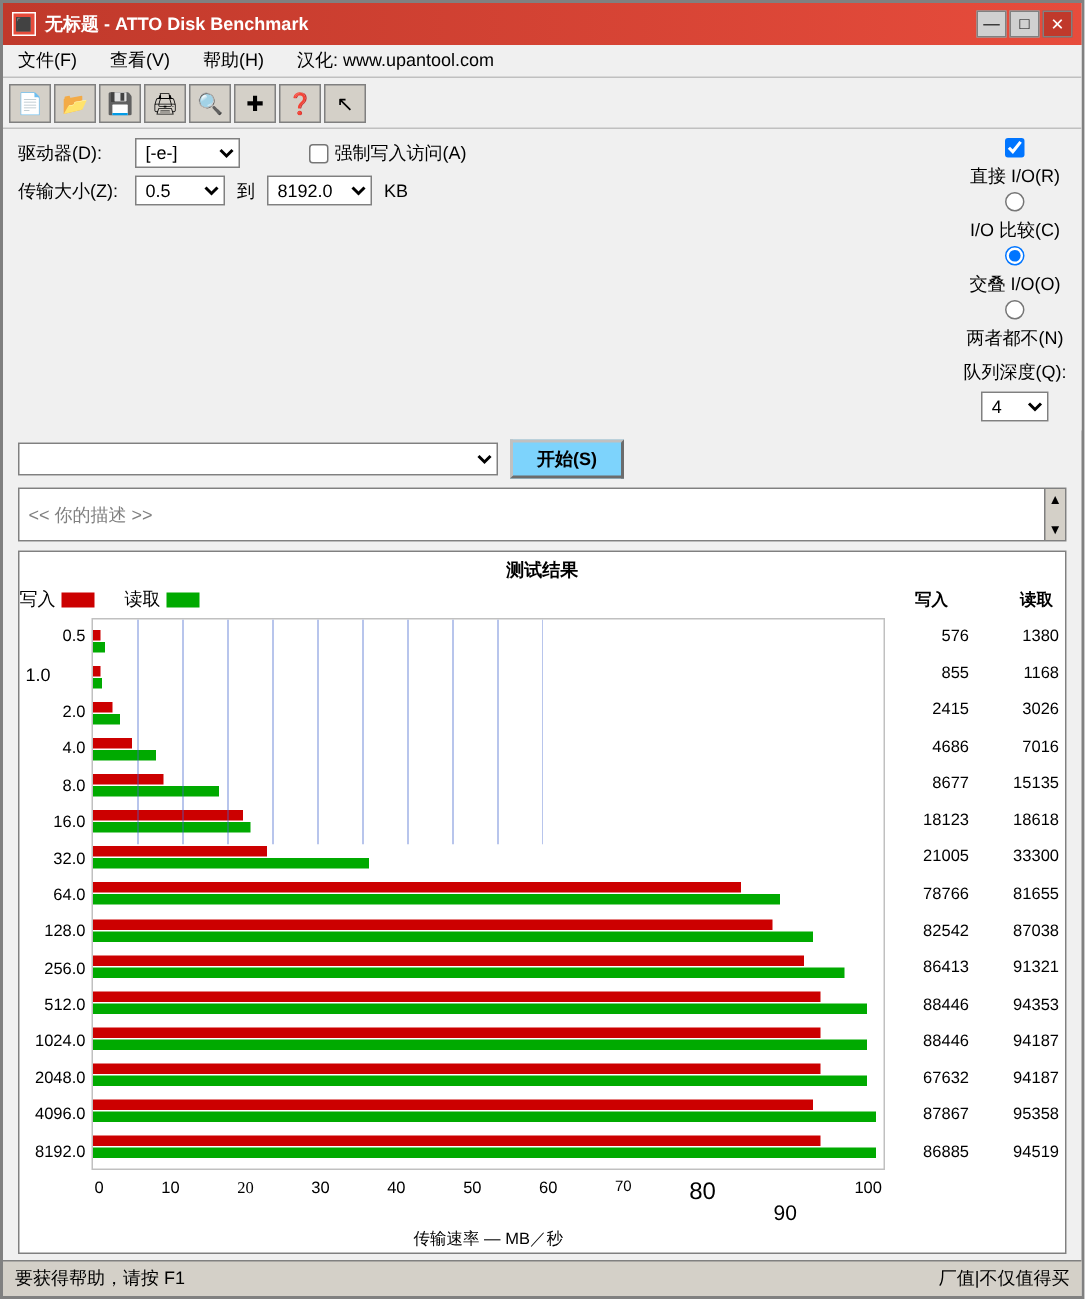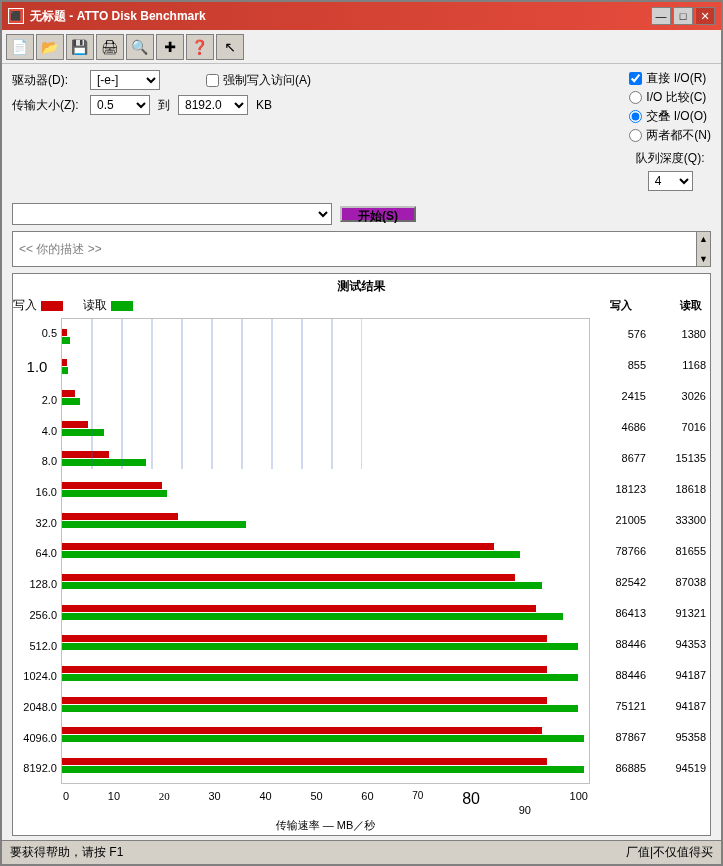--- a/index.html
+++ b/index.html
@@ -142,20 +142,21 @@
       gap: 2px;
       border: 1px solid #808080;
       padding: 4px 8px;
       background: #f0f0f0;
     }
     .radio-label {
       display: flex;
       align-items: center;
       gap: 4px;
       font-size: 12px;
+      flex-direction: column;
     }
 
     .controlled-area {
       padding: 4px 10px;
       flex-shrink: 0;
     }
     .controlled-row {
       display: flex;
       align-items: center;
       gap: 8px;
@@ -163,24 +164,24 @@
     }
     .controlled-select {
       height: 22px;
       font-size: 12px;
       border: 1px solid #808080;
       background: white;
       width: 320px;
       padding: 0 2px;
     }
     .start-btn {
-      height: 16px;
+      height: 26px;
       padding: 0 16px;
       font-size: 12px;
-      background: #a21caf;
+      background: #7dd3fc;
       border: 2px outset #c0c0c0;
       cursor: pointer;
       font-weight: bold;
     }
 
     .description-box {
       margin: 2px 10px 4px 10px;
       border: 1px solid #808080;
       background: white;
       height: 36px;
@@ -364,20 +365,26 @@
       <div class="title-icon">⬛</div>
       <span class="title-text">无标题 - ATTO Disk Benchmark</span>
     </div>
     <div class="title-controls">
       <div class="title-btn">—</div>
       <div class="title-btn">□</div>
       <div class="title-btn close-btn">✕</div>
     </div>
   </div>
 
+  <div class="menu-bar">
+    <span class="menu-item">文件(F)</span>
+    <span class="menu-item">查看(V)</span>
+    <span class="menu-item">帮助(H)</span>
+    <span class="menu-item">汉化: www.upantool.com</span>
+  </div>
 
   <div class="toolbar">
     <div class="toolbar-btn">📄</div>
     <div class="toolbar-btn">📂</div>
     <div class="toolbar-btn">💾</div>
     <div class="toolbar-btn">🖨</div>
     <div class="toolbar-btn">🔍</div>
     <div class="toolbar-btn">✚</div>
     <div class="toolbar-btn">❓</div>
     <div class="toolbar-btn">↖</div>
@@ -464,21 +471,21 @@
         <span>读取</span>
         <div class="legend-color bar-read"></div>
       </div>
       <div style="flex:1;"></div>
       <span style="min-width:50px; text-align:right; font-size:11px; font-weight:bold;">写入</span>
       <span style="min-width:50px; text-align:right; margin-right:8px; font-size:11px; font-weight:bold;">读取</span>
     </div>
     <div class="chart-content">
       <div class="chart-labels-left" id="chart-labels-left">
           <div style="font-size: 11px; text-align: right;">0.5</div>
-          <div style="font-size: 15px; text-align: center;">1.0</div>
+          <div style="font-size: 12px; text-align: left;">1.0</div>
           <div style="font-size: 11px; text-align: right;">2.0</div>
           <div style="font-size: 11px; text-align: right;">4.0</div>
           <div style="font-size: 11px; text-align: right;">8.0</div>
           <div style="font-size: 11px; text-align: right;">16.0</div>
           <div style="font-size: 11px; text-align: right;">32.0</div>
           <div style="font-size: 11px; text-align: right;">64.0</div>
           <div style="font-size: 11px; text-align: right;">128.0</div>
           <div style="font-size: 11px; text-align: right;">256.0</div>
           <div style="font-size: 11px; text-align: right;">512.0</div>
           <div style="font-size: 11px; text-align: right;">1024.0</div>
@@ -605,21 +612,21 @@
           </div>
           <div class="value-row">
             <span class="val-write">88446</span>
             <span class="val-read">94353</span>
           </div>
           <div class="value-row">
             <span class="val-write">88446</span>
             <span class="val-read">94187</span>
           </div>
           <div class="value-row">
-            <span class="val-write">75121</span>
+            <span class="val-write">67632</span>
             <span class="val-read">94187</span>
           </div>
           <div class="value-row">
             <span class="val-write">87867</span>
             <span class="val-read">95358</span>
           </div>
           <div class="value-row">
             <span class="val-write">86885</span>
             <span class="val-read">94519</span>
           </div>
@@ -630,21 +637,21 @@
       <div class="x-axis-labels" id="x-axis-labels">
           <span style="font-size: 11px;">0</span>
           <span style="font-size: 11px;">10</span>
           <span style="font-size: 11px; font-family: Liberation Serif, serif;">20</span>
           <span style="font-size: 11px;">30</span>
           <span style="font-size: 11px;">40</span>
           <span style="font-size: 11px;">50</span>
           <span style="font-size: 11px;">60</span>
           <span style="font-size: 10px;">70</span>
           <span style="font-size: 16px;">80</span>
-          <span style="font-size: 11px; margin-top: 14px;">90</span>
+          <span style="font-size: 14px; margin-top: 14px;">90</span>
           <span style="font-size: 11px;">100</span>
         </div>
       <div class="x-axis-values-spacer"></div>
     </div>
     <div class="x-axis-title">
       <div class="x-axis-title-spacer"></div>
       <div class="x-axis-title-text">传输速率 — MB／秒</div>
       <div class="x-axis-title-right"></div>
     </div>
   </div>

